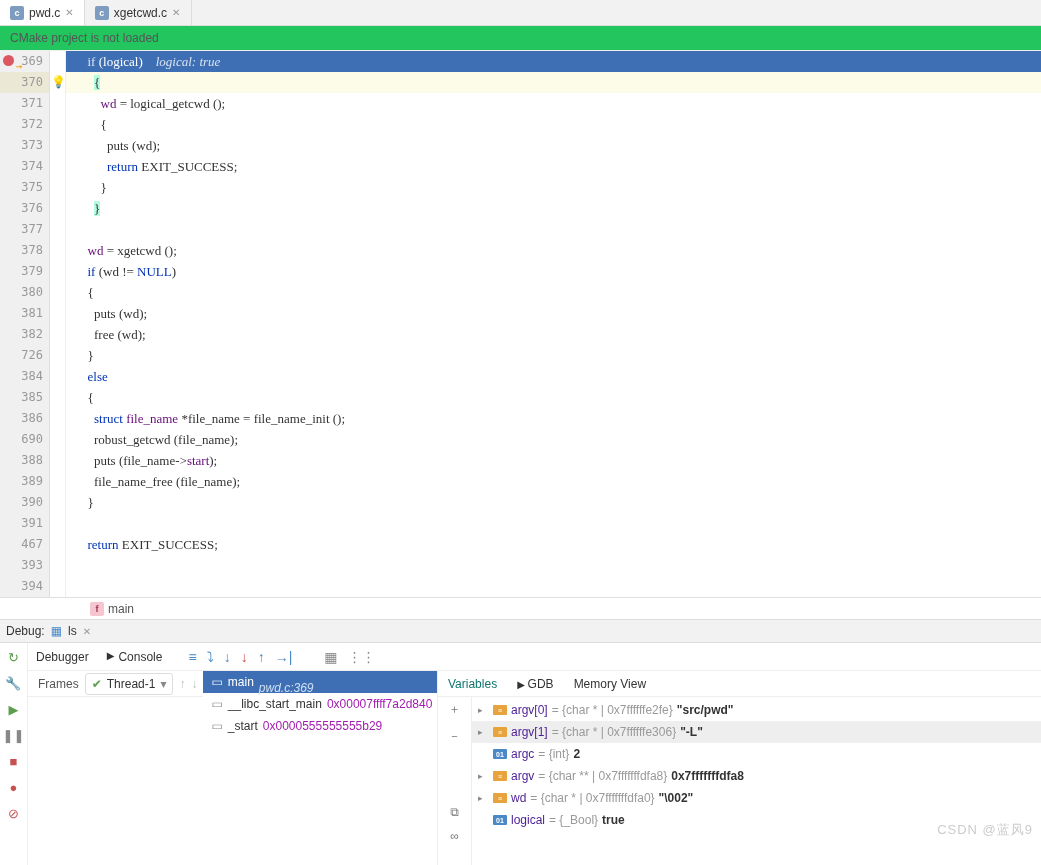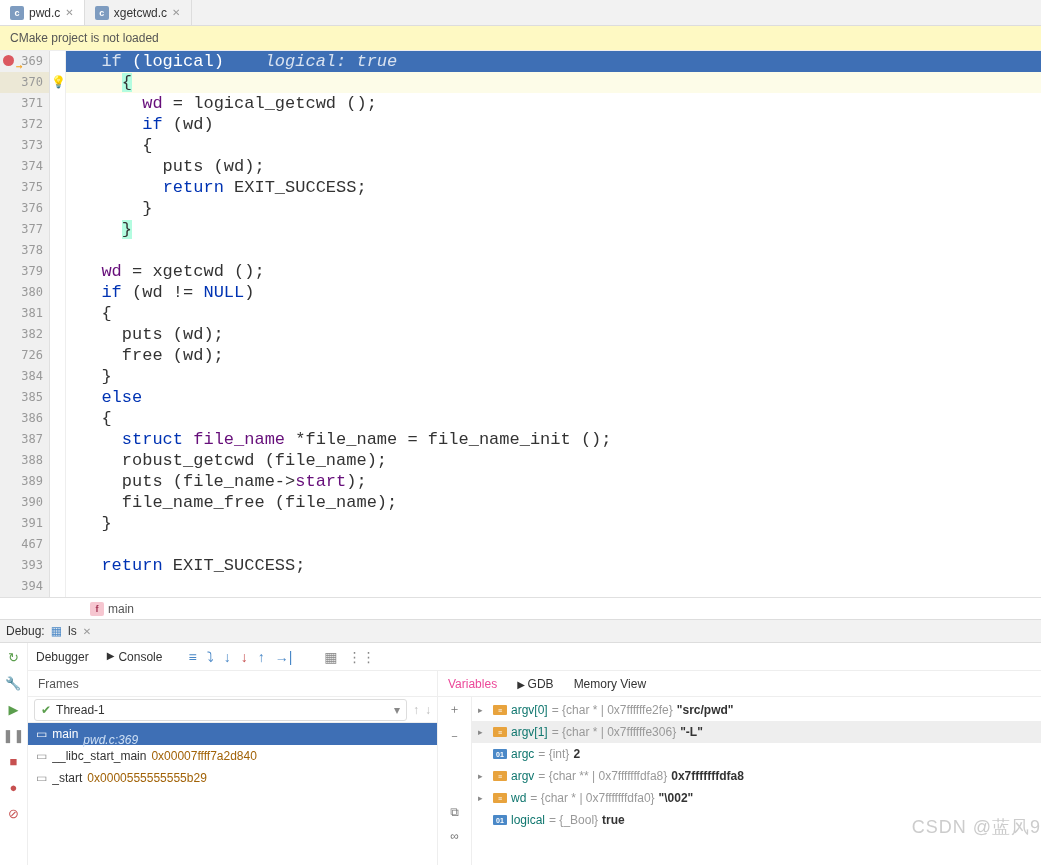--- a/index.html
+++ b/index.html
@@ -2,30 +2,30 @@
 <html><head>
 <meta charset="utf-8">
 <style>
 * { margin: 0; padding: 0; box-sizing: border-box; }
 body { font-family: sans-serif; font-size: 12px; background: #fff; color: #333; width: 1041px; height: 865px; overflow: hidden; display: flex; flex-direction: column; }
 .tab-bar { height: 26px; background: #f2f2f2; display: flex; align-items: center; border-bottom: 1px solid #ddd; }
 .file-tab { display: flex; align-items: center; padding: 0 10px; height: 100%; border-right: 1px solid #ddd; gap: 5px; }
 .file-tab.active { background: #fff; }
 .file-icon-c { width: 14px; height: 14px; background: #7e9cc0; border-radius: 2px; display:inline-flex; align-items:center; justify-content:center; color:#fff; font-size:9px; font-weight:bold; }
 .tab-close { color: #999; font-size: 10px; }
-.warning-bar { background: #fef9c3; color: #555; padding: 5px 10px; font-size: 12px; border-bottom: 1px solid #eee; }
+.warning-bar { background: #22c55e; color: #555; padding: 5px 10px; font-size: 12px; border-bottom: 1px solid #eee; }
 .editor-area { flex: 1; display: flex; overflow: hidden; background: #fff; }
 .gutter { width: 50px; background: #f0f0f0; text-align: right; font-family: monospace; font-size: 12px; color: #999; border-right: 1px solid #e0e0e0; }
 .gutter .ln { height: 21px; line-height: 21px; padding-right: 6px; position: relative; }
 .gutter .ln.hl { background:#ece8d6; }
 .gutter .ln .bp { position: absolute; left: 3px; top: 4px; width: 11px; height: 11px; border-radius: 50%; background: #db5860; }
 .gutter .ln .arrow { position: absolute; left: 16px; top: 5px; color: #f5a21d; font-size:11px; }
 .fold-strip { width: 16px; background:#fff; border-right:1px solid #eee; position:relative; }
 .fold-strip .bulb { position:absolute; top:24px; left:1px; color:#f5a21d; font-size:12px; }
-.code { flex: 1; font-family: Liberation Mono, monospace; font-size: 17px; overflow: hidden; }
+.code { flex: 1; font-family: Liberation Serif, serif; font-size: 13px; overflow: hidden; }
 .code .line { height: 21px; line-height: 21px; white-space: pre; padding-left: 15px; }
 .code .line.current { background: #3e6fb5; color: #fff; }
 .code .line.current .kw, .code .line.current .hint { color: #fff; opacity:0.8; }
 .code .line.bulb-line { background:#fdfce8; }
 .code .line .kw { color: #0033b3; }
 .code .line .id { color: #660e7a; }
 .code .line .hint { color:#b3b3b3; font-style:italic; }
 .code .line .hl-brace { background:#b3fce0; }
 .code .line .c-null { color:#0033b3; }
 .crumb-bar { height: 22px; border-top: 1px solid #e0e0e0; display:flex; align-items:center; padding-left: 90px; gap:4px; font-size:12px; color:#555; }
@@ -38,50 +38,50 @@
 .green { color:#5b9e4d; }
 .gray { color:#888; }
 .red { color:#c75050; }
 .blue { color:#4a88c7; }
 .debug-main { flex:1; display:flex; flex-direction:column; }
 .debug-tabs { height:28px; display:flex; align-items:center; padding-left:8px; gap:18px; border-bottom:1px solid #eee; }
 .debug-tab { font-size:12px; color:#333; display:flex; gap:4px; }
 .step-icons { display:flex; gap:10px; margin-left:8px; }
 .step-ico { font-size:14px; }
 .debug-body { flex:1; display:flex; }
-.frames-panel { width:410px; border-right:1px solid #eee; display:flex; flex-direction:column; }
+.frames-panel { width:410px; border-right:1px solid #eee; display:flex; flex-direction:row; }
 .panel-title { height:26px; display:flex; align-items:center; padding-left:10px; border-bottom:1px solid #eee; color:#555; }
 .thread-row { height:26px; display:flex; align-items:center; padding:0 6px; gap:6px; border-bottom:1px solid #eee; }
 .thread-select { flex:1; display:flex; align-items:center; gap:5px; border:1px solid #ddd; height:22px; padding:0 6px; border-radius:3px; }
 .thread-check { color:#5b9e4d; }
 .arrow-btn { color:#bbb; }
 .frame-list { flex:1; }
 .frame-item { height:22px; display:flex; align-items:center; gap:5px; padding-left:8px; font-size:12px; }
 .frame-item.selected { background:#3e6fb5; color:#fff; }
-.frame-item .hex { color:#a16207; }
+.frame-item .hex { color:#a21caf; }
 .frame-item .loc { color:#888; font-style:italic;margin-top:12px; }
 .frame-item.selected .loc { color:#cfe0f5; }
 .frame-ico { color:#888; }
 .frame-item.selected .frame-ico { color:#fff; }
 .vars-panel { flex:1; display:flex; flex-direction:column; }
 .vars-header { height:26px; display:flex; align-items:center; padding-left:10px; gap:20px; border-bottom:1px solid #eee; color:#333; }
-.vars-header .active-tab { color:#ec4899; }
+.vars-header .active-tab { color:#0f766e; }
 .vars-body { flex:1; display:flex; }
 .vars-side { width:34px; display:flex; flex-direction:column; align-items:center; padding-top:4px; gap:10px; border-right:1px solid #eee; color:#777; }
 .vars-list { flex:1; padding-top:2px; }
 .var-row { height:22px; display:flex; align-items:center; padding-left:6px; gap:4px; font-size:12px; }
 .var-row.selected { background:#eeeeee; }
 .var-expand { width:11px; color:#888; font-size:9px; }
 .var-icon { width:14px; height:10px; display:inline-flex; align-items:center; justify-content:center; font-size:7px; font-weight:bold; color:#fff; border-radius:1px; }
 .var-icon.obj { background:#e8a33d; }
 .var-icon.prim { background:#4a88c7; }
-.var-name { color:#0f766e; }
+.var-name { color:#4c1d95; }
 .var-type { color:#999; }
 .var-val { color:#333; font-weight:bold; }
-.watermark { position:fixed; right:0; bottom:26px; color:#ccc; font-size:18px; letter-spacing:1px; }
+.watermark { position:fixed; right:8px; bottom:26px; color:#ccc; font-size:13px; letter-spacing:1px; }
 </style>
 </head>
 <body>
 
 <div class="tab-bar">
   <div class="file-tab active">
     <span class="file-icon-c">c</span>
     <span>pwd.c</span>
     <span class="tab-close">✕</span>
   </div>
@@ -107,37 +107,36 @@
     <div class="ln">377</div>
     <div class="ln">378</div>
     <div class="ln">379</div>
     <div class="ln">380</div>
     <div class="ln">381</div>
     <div class="ln">382</div>
     <div class="ln">726</div>
     <div class="ln">384</div>
     <div class="ln">385</div>
     <div class="ln">386</div>
-    <div class="ln">387</div>
+    <div class="ln">690</div>
     <div class="ln">388</div>
     <div class="ln">389</div>
     <div class="ln">390</div>
     <div class="ln">391</div>
     <div class="ln">467</div>
     <div class="ln">393</div>
     <div class="ln">394</div>
   </div>
   <div class="fold-strip">
     <span class="bulb">💡</span>
   </div>
   <div class="code">
     <div class="line current">  <span class="kw">if</span><span> (logical)</span><span class="hint">    logical: true</span></div>
     <div class="line bulb-line">    <span class="hl-brace">{</span></div>
     <div class="line">  <span class="id">    wd </span><span>= logical_getcwd ();</span></div>
-    <div class="line">      <span class="kw">if</span><span> (wd)</span></div>
     <div class="line">      {</div>
     <div class="line">        puts (wd);</div>
     <div class="line">        <span class="kw">return</span><span> EXIT_SUCCESS;</span></div>
     <div class="line">      }</div>
     <div class="line">    <span class="hl-brace">}</span></div>
     <div class="line"></div>
     <div class="line">  <span class="id">wd </span><span>= xgetcwd ();</span></div>
     <div class="line">  <span class="kw">if</span><span> (wd != </span><span class="c-null">NULL</span><span>)</span></div>
     <div class="line">  {</div>
     <div class="line">    puts (wd);</div>

